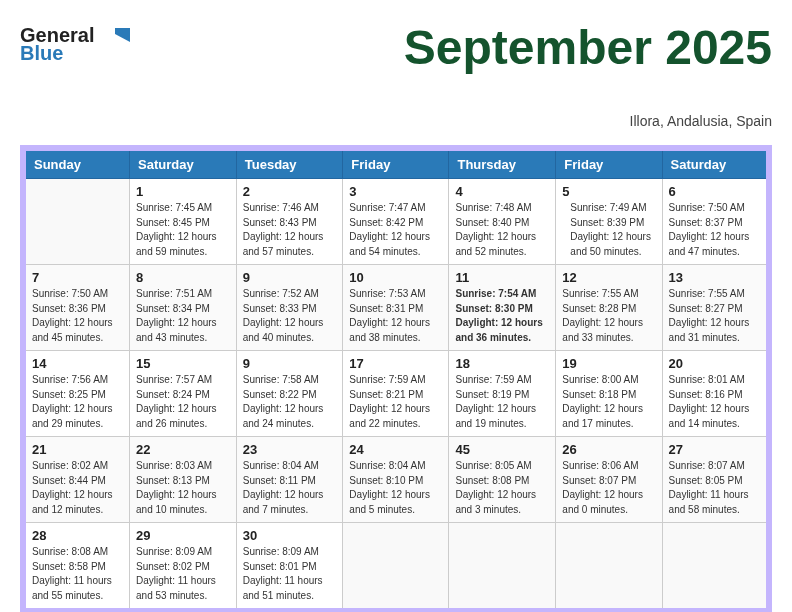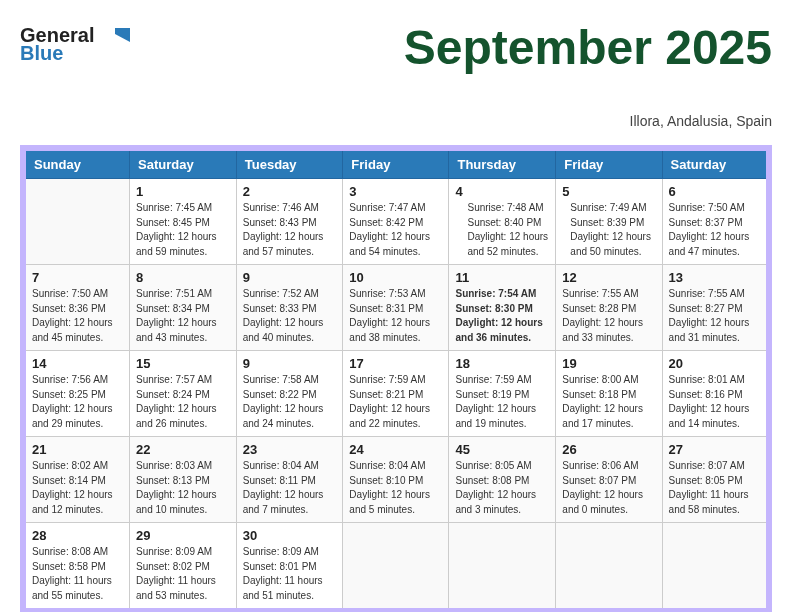--- a/index.html
+++ b/index.html
@@ -121,21 +121,21 @@
 Daylight: 12 hours and 57 minutes.</div>
         </td>
         <td>
           <div class="day-number">3</div>
           <div class="day-info" style="white-space: pre-line;">Sunrise: 7:47 AM
 Sunset: 8:42 PM
 Daylight: 12 hours and 54 minutes.</div>
         </td>
         <td>
           <div class="day-number">4</div>
-          <div class="day-info" style="white-space: pre-line; margin-left: 12px;">Sunrise: 7:48 AM
+          <div class="day-info" style="white-space: pre-line;">Sunrise: 7:48 AM
 Sunset: 8:40 PM
 Daylight: 12 hours and 52 minutes.</div>
         </td>
         <td>
           <div class="day-number">5</div>
           <div class="day-info" style="white-space: pre-line; margin-left: 8px;">Sunrise: 7:49 AM
 Sunset: 8:39 PM
 Daylight: 12 hours and 50 minutes.</div>
         </td>
         <td>
@@ -230,21 +230,21 @@
           <div class="day-number">20</div>
           <div class="day-info" style="white-space: pre-line;">Sunrise: 8:01 AM
 Sunset: 8:16 PM
 Daylight: 12 hours and 14 minutes.</div>
         </td>
       </tr>
       <tr>
         <td>
           <div class="day-number">21</div>
           <div class="day-info" style="white-space: pre-line;">Sunrise: 8:02 AM
-Sunset: 8:14 PM
+Sunset: 8:44 PM
 Daylight: 12 hours and 12 minutes.</div>
         </td>
         <td>
           <div class="day-number">22</div>
           <div class="day-info" style="white-space: pre-line;">Sunrise: 8:03 AM
 Sunset: 8:13 PM
 Daylight: 12 hours and 10 minutes.</div>
         </td>
         <td>
           <div class="day-number">23</div>

